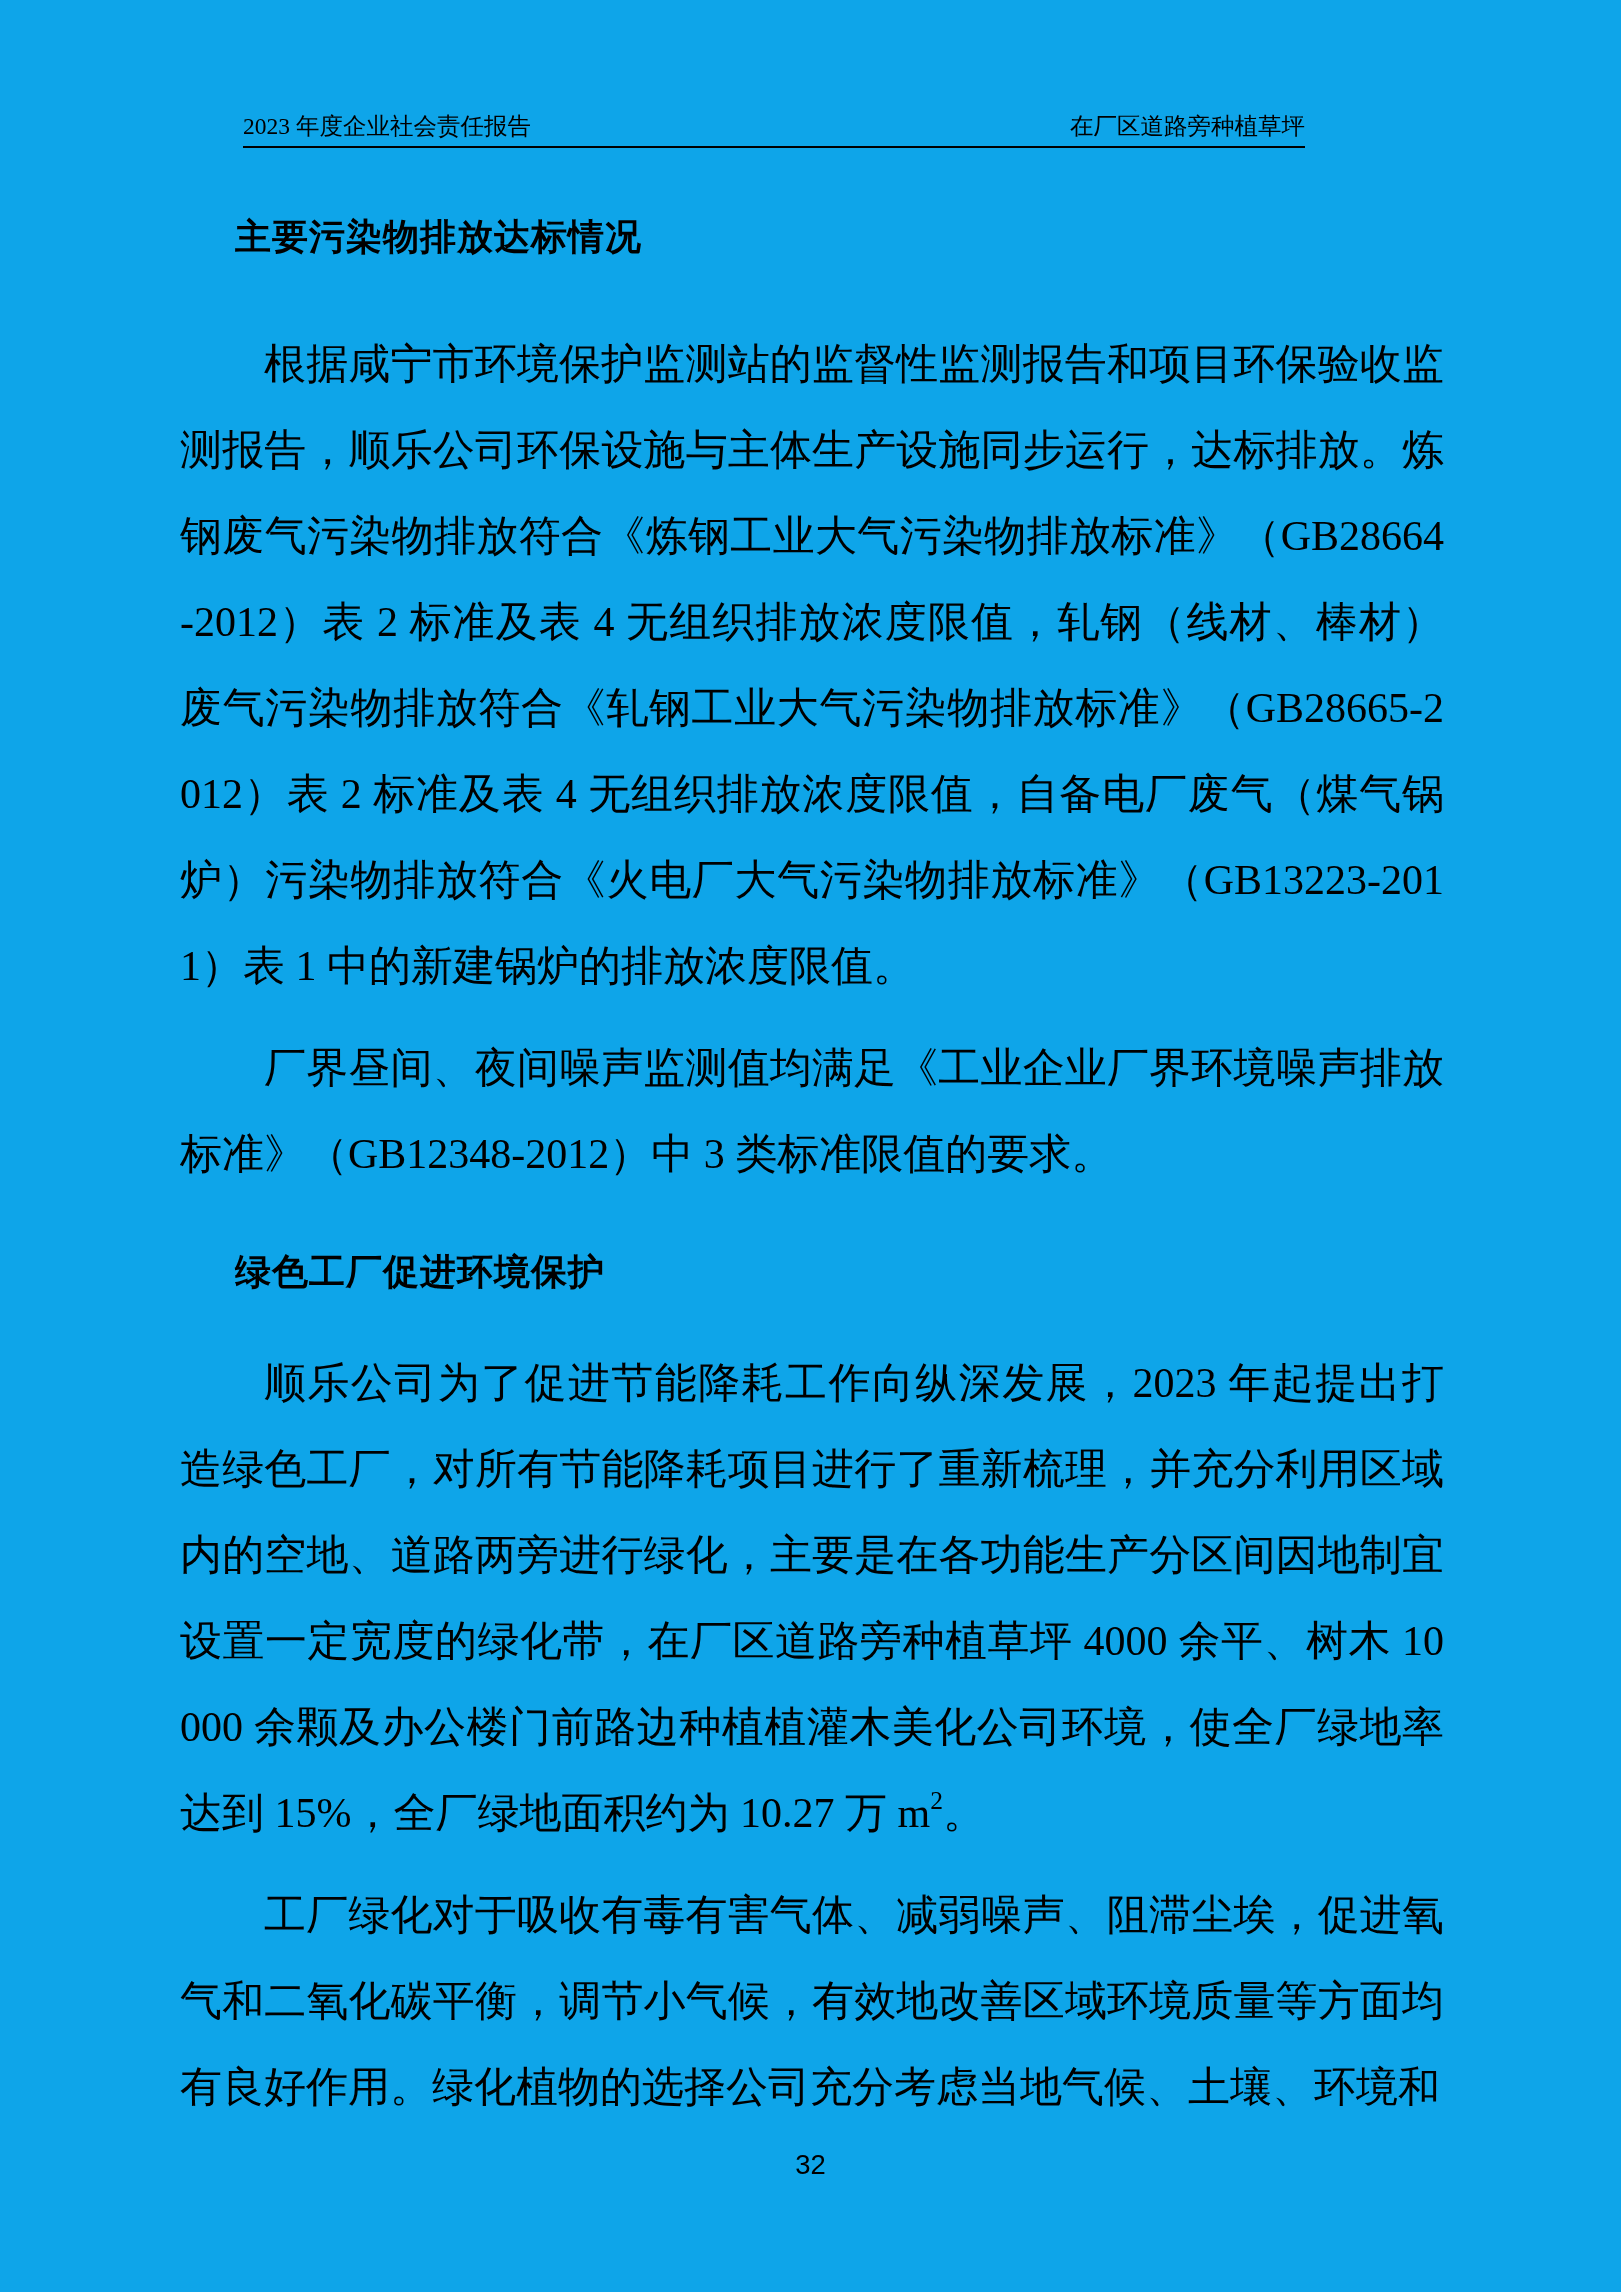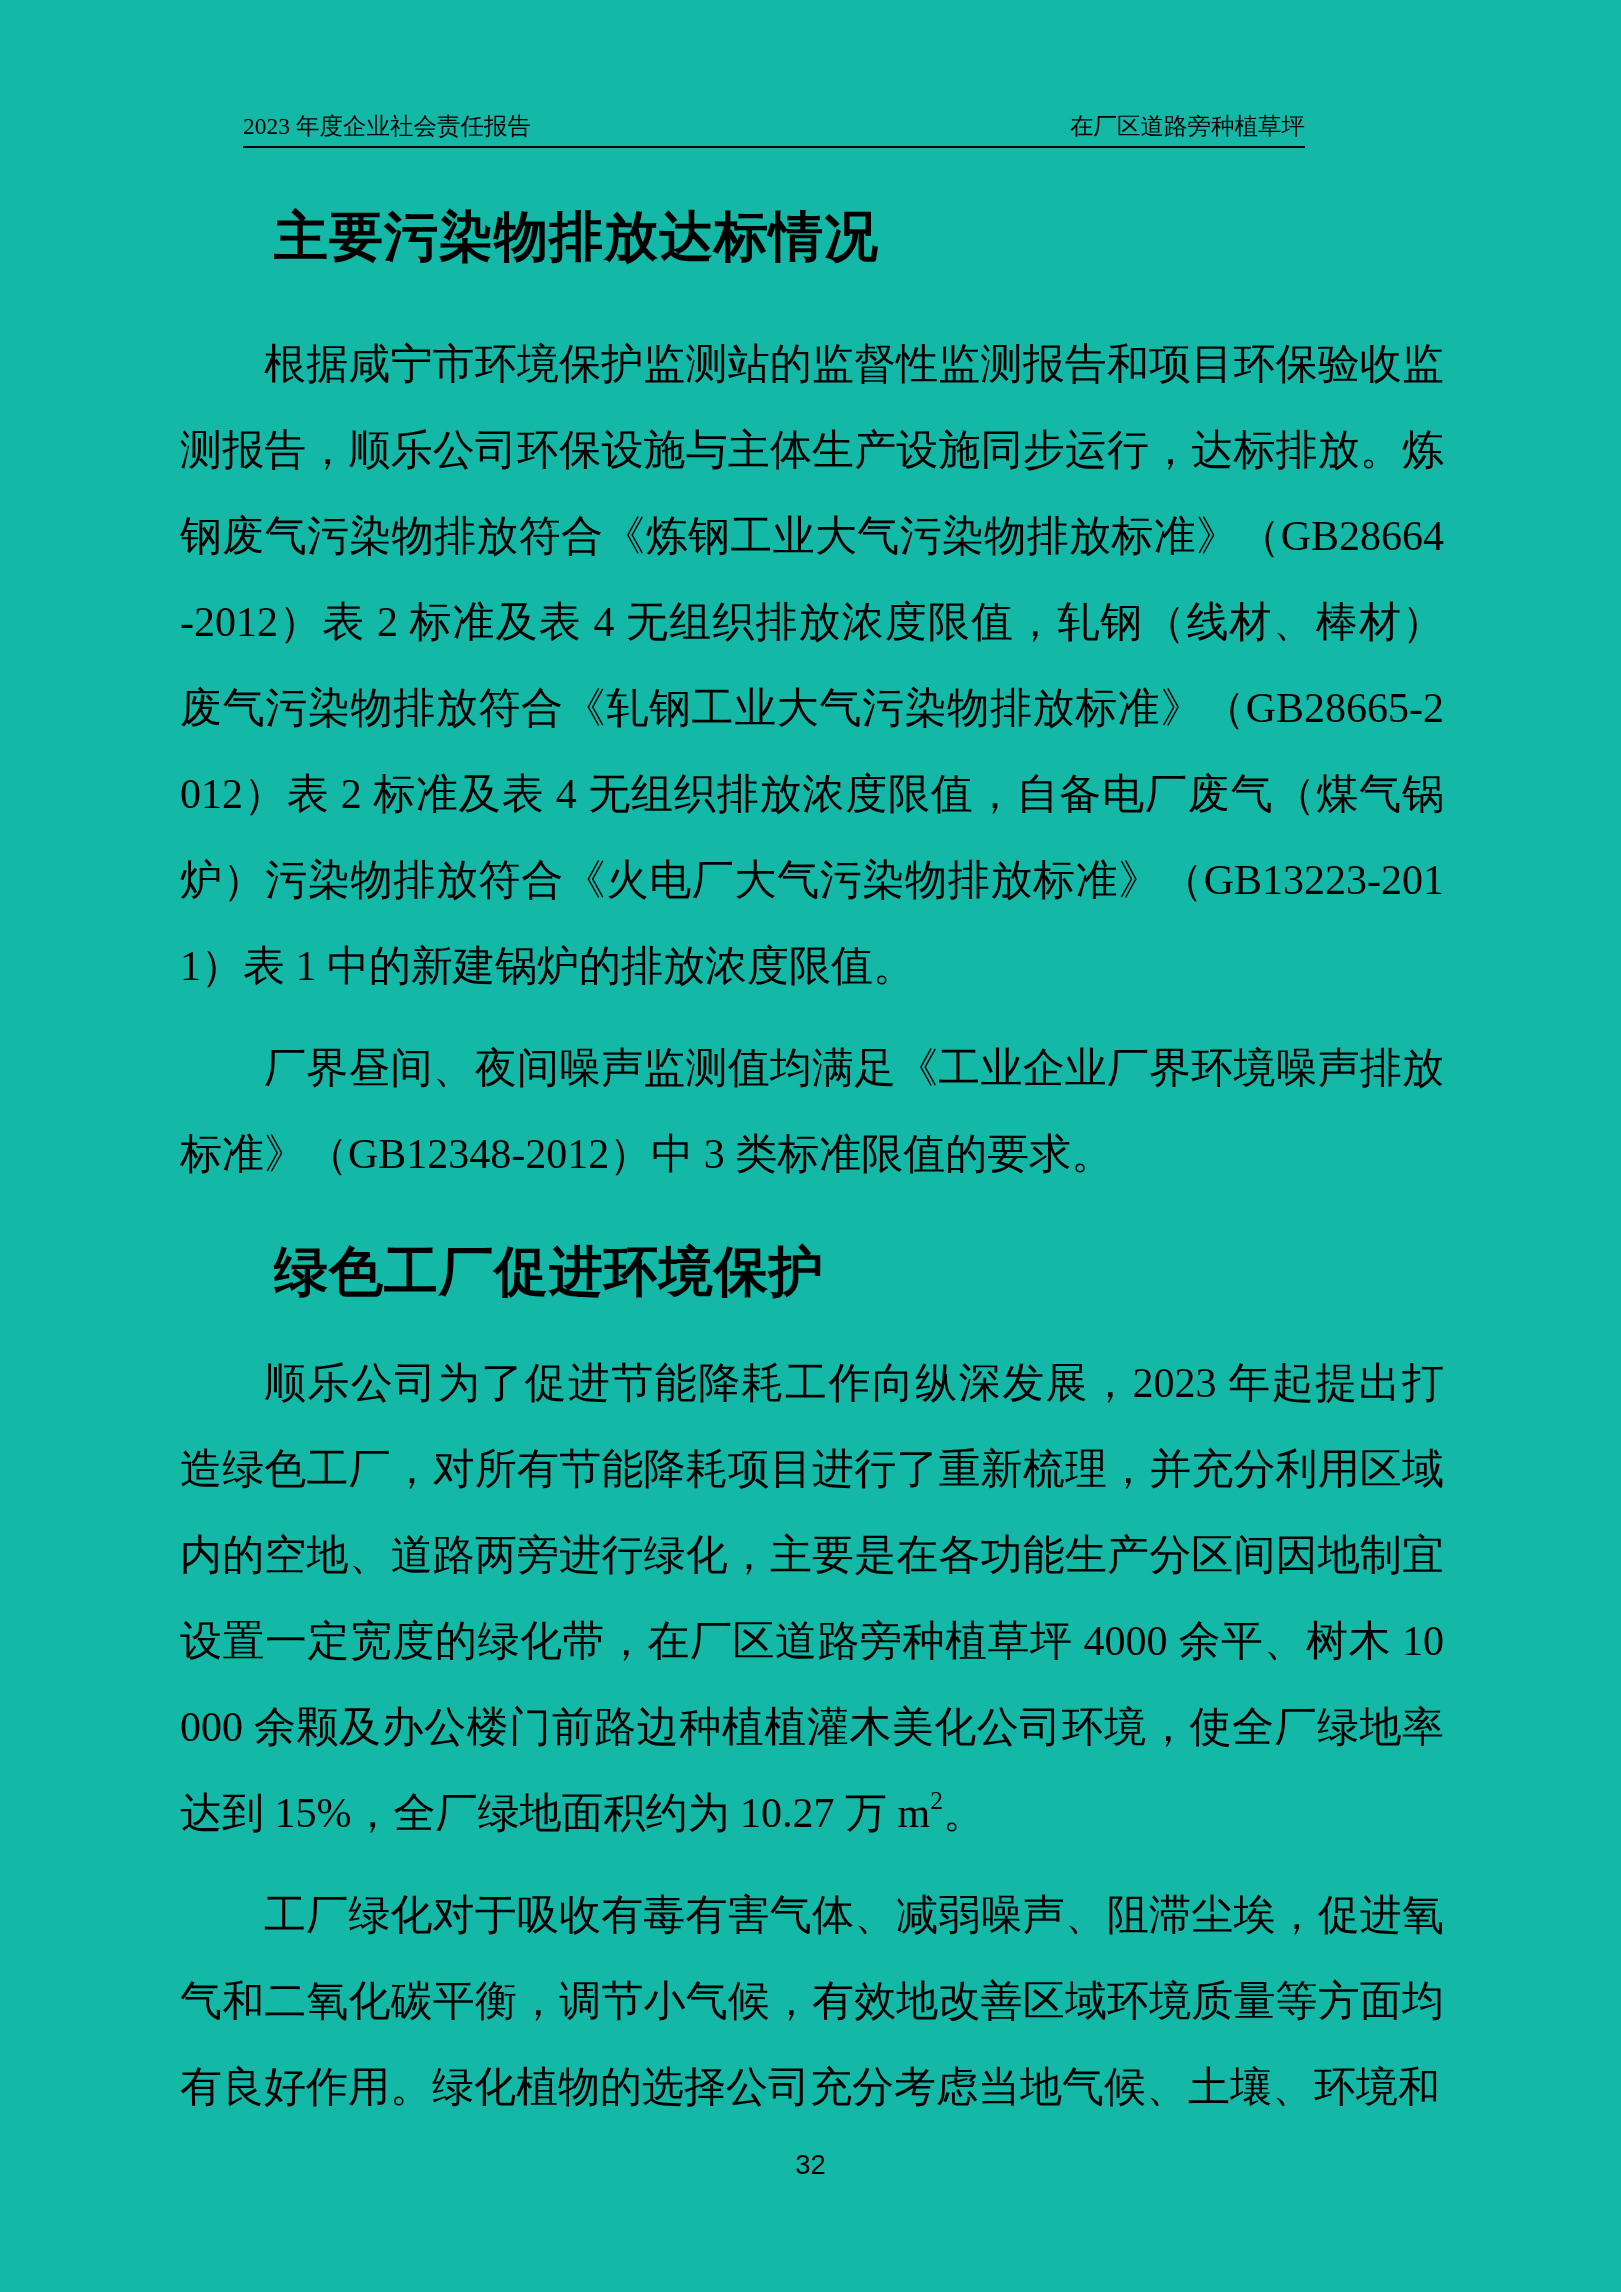--- a/index.html
+++ b/index.html
@@ -4,21 +4,21 @@
 <style>
   html, body {
     margin: 0;
     padding: 0;
     background: #ffffff;
   }
   .page {
     position: relative;
     width: 1621px;
     height: 2293px;
-    background: #14b8a6;
+    background: #0ea5e9;
     color: #000000;
     overflow: hidden;
     font-family: "Liberation Serif", "DejaVu Serif", serif;
   }
   
   .header {
     position: absolute;
     top: 112px;
     left: 243px;
     right: 316px;
@@ -28,24 +28,24 @@
     font-size: 23.5px;
     line-height: 29px;
     padding-bottom: 4.9px;
     border-bottom: 2.9px solid #000000;
   }
   
   .content {
     padding: 213px 161px 0 164px;
   }
   .heading {
-    margin: 0 0 61px 110px;
+    margin: 0 0 61px 71px;
     font-family: "Liberation Sans", "DejaVu Sans", sans-serif;
     font-weight: bold;
-    font-size: 54px;
+    font-size: 36px;
     line-height: 47px;
     letter-spacing: 1px;
   }
   .heading.second {
     margin-top: 51px;
     margin-bottom: 45px;
   }
   .para {
     margin: 16px;
     font-size: 42px;

